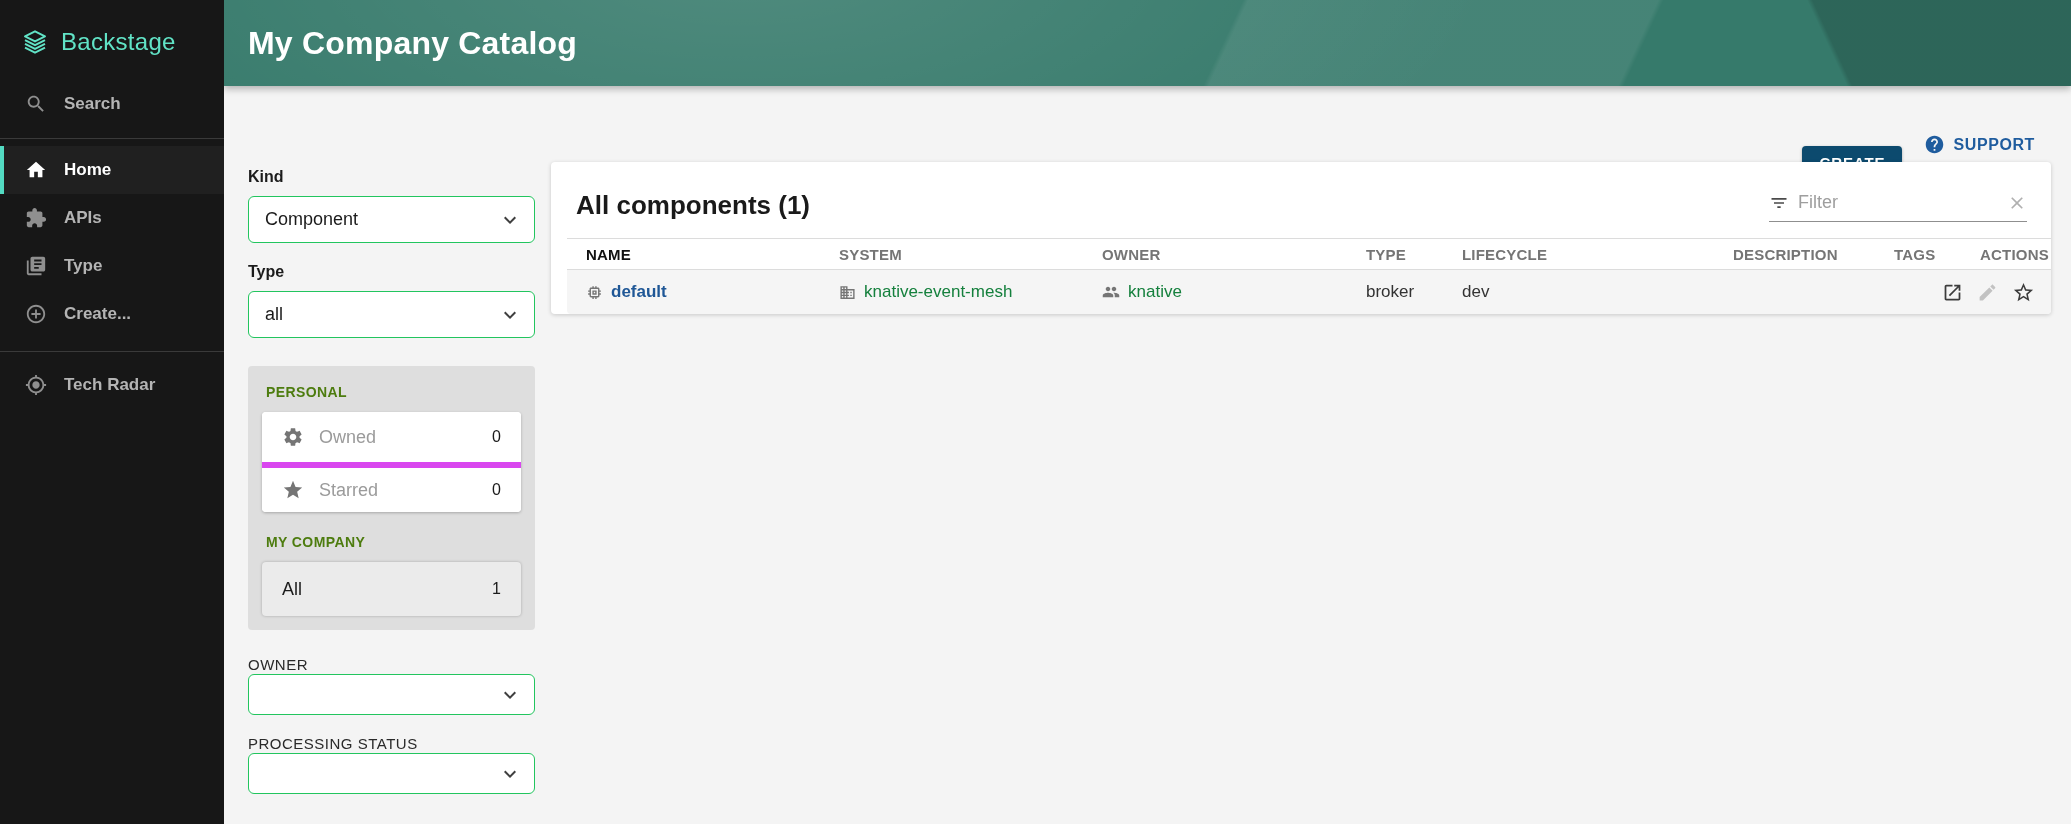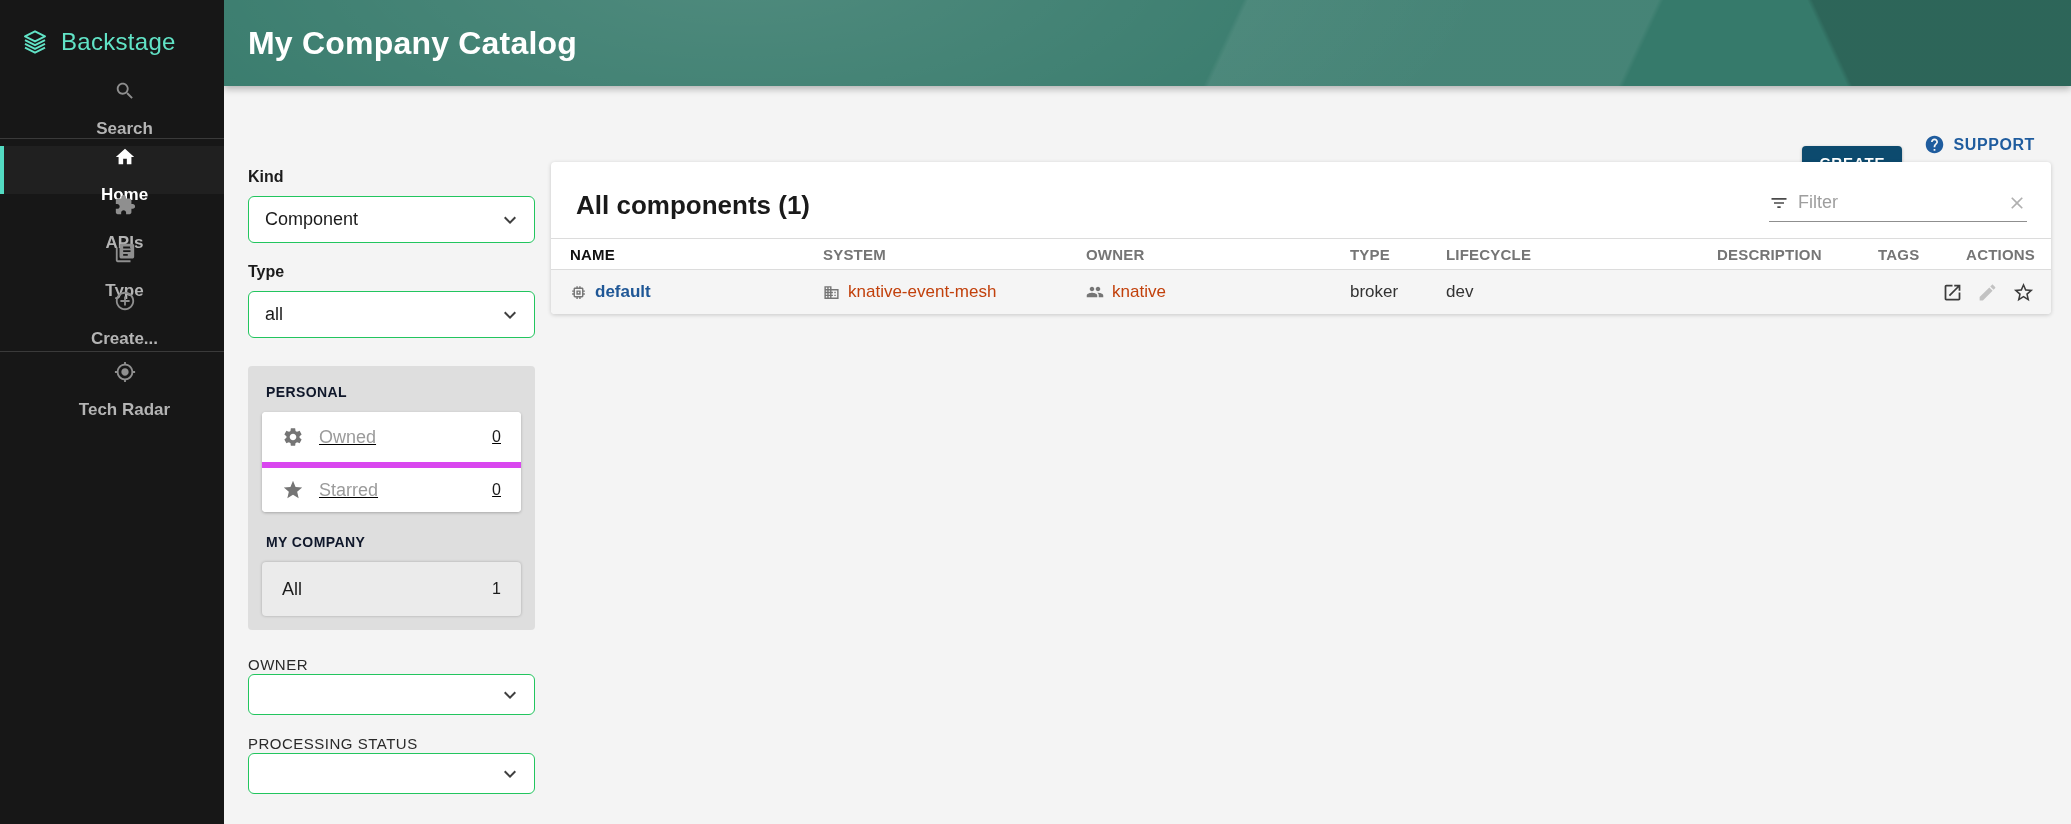--- a/index.html
+++ b/index.html
@@ -8,21 +8,21 @@
   .app { position:relative; width:2071px; height:601px; }
 
   
   .sidebar { position:absolute; left:0; top:0; width:224px; height:824px;
              background:#171717; z-index:10; }
   .logo { display:flex; align-items:center; gap:11px; padding:24px 0 0 20px;
           color:#61e3c6; font-size:24px; letter-spacing:.3px; cursor:pointer; height:60px; }
   .logo svg { flex:0 0 auto; }
   .side-item { position:relative; display:flex; align-items:center; gap:17px;
                height:48px; padding-left:25px; color:#b4b4b4; font-size:17px;
-               font-weight:600; cursor:pointer;flex-direction:column; }
+               font-weight:600; cursor:pointer; }
   .side-item .sicon { color:#8f8f8f; display:flex; width:22px; justify-content:center; }
   .side-item.search { margin-top:20px; }
   .side-item.active { color:#fff; background:rgba(255,255,255,0.04); }
   .side-item.active .sicon { color:#fff; }
   .side-item.active::before { content:''; position:absolute; left:0; top:0; bottom:0;
                               width:4px; background:#53dbc2; }
   .sdivider { height:1px; background:#3a3a3a; margin:10px 0 7px; }
   .sdivider.second { margin:13px 0 9px; }
 
   
@@ -53,24 +53,24 @@
   .flabel { display:block; font-size:16px; font-weight:bold; color:#1b1b1b; margin-bottom:10px; }
   .selectbox { height:47px; background:#fff; border:1px solid #22c55e; border-radius:6px;
                display:flex; align-items:center; justify-content:space-between;
                padding:0 12px 0 16px; font-size:18px; color:#1b1b1b; cursor:pointer; }
   .selectbox.small { height:41px; }
   .selectbox .chev { color:#3f3f3f; display:flex; }
   .uppercase-label { font-size:15px; font-weight:500; letter-spacing:.5px; color:#2a2a2a;
                      margin-bottom:9px; }
 
   .panel { background:#dedede; border-radius:4px; padding:14px; margin:28px 0 26px; }
-  .panel-header { font-size:14px; font-weight:bold; letter-spacing:.4px; color:#0f172a;
+  .panel-header { font-size:14px; font-weight:bold; letter-spacing:.4px; color:#4d7c0f;
                   margin:4px 0 12px 4px; }
   .white-card { background:#fff; border-radius:4px; box-shadow:0 1px 3px rgba(0,0,0,.25);
-                margin-bottom:22px; overflow:hidden;text-decoration:underline; }
+                margin-bottom:22px; overflow:hidden; }
   .prow { display:flex; align-items:center; height:50px; padding:0 20px; cursor:pointer; background:#fff; }
   .prow + .prow { border-top:6px solid #d946ef; }
   .prow .picon { color:#757575; margin-right:15px; display:flex; }
   .plabel { color:#9b9b9b; font-size:18px; flex:1; }
   .pcount { color:#1b1b1b; font-size:16px; }
   .chip { background:#ebebeb; border-radius:4px; box-shadow:0 0 3px rgba(0,0,0,.25);
           display:flex; align-items:center; height:54px; padding:0 20px; cursor:pointer; }
   .chip .plabel { color:#1b1b1b; }
 
   
@@ -81,28 +81,28 @@
   .card-title { font-size:26px; font-weight:bold; color:#1a1a1a; margin-top:6px; }
   .filterbox { display:flex; align-items:center; gap:9px; width:258px; height:34px;
                border-bottom:1px solid #8f8f8f; padding-bottom:4px; margin-top:4px; }
   .filterbox .ficon { color:#4a4a4a; display:flex; }
   .filterbox input { border:none; outline:none; background:transparent; flex:1;
                      font-size:18px; color:#333; font-family:"Liberation Sans", sans-serif; min-width:0; }
   .filterbox input::placeholder { color:#9e9e9e; }
   .filterbox .clear { color:#b0b0b0; display:flex; cursor:pointer; }
 
   .tgrid { display:grid; grid-template-columns:253px 263px 264px 96px 271px 161px 86px 1fr;
-           align-items:center; padding:0 16px 0 19px; }
+           align-items:center; padding:0 16px 0 19px;margin-left:16px; }
   .thead { height:32px; margin-top:16px; border-top:1px solid #dcdcdc; border-bottom:1px solid #dcdcdc; }
   .th { font-size:15px; font-weight:bold; color:#757575; letter-spacing:.2px; cursor:pointer; }
   .th.first { color:#111; }
   .th.actions { text-align:right; }
   .trow { height:44px; background:#f5f5f5; border-radius:0 0 4px 4px; }
   .cell { font-size:17px; color:#333; display:flex; align-items:center; gap:8px; min-width:0; }
-  .cell a { color:#c2410c; text-decoration:none; cursor:pointer; }
+  .cell a { color:#15803d; text-decoration:none; cursor:pointer; }
   .cell.name a { font-weight:bold; color:#1f5796; }
   .cicon { color:#757575; display:flex; flex:0 0 auto; }
   .cell.actions { justify-content:flex-end; gap:14px; }
   .action-icon { color:#3c3c3c; cursor:pointer; display:flex; }
   .action-icon.disabled { color:#c2c2c2; cursor:default; }
 </style>
 </head>
 <body>
 
 <div class="app">

